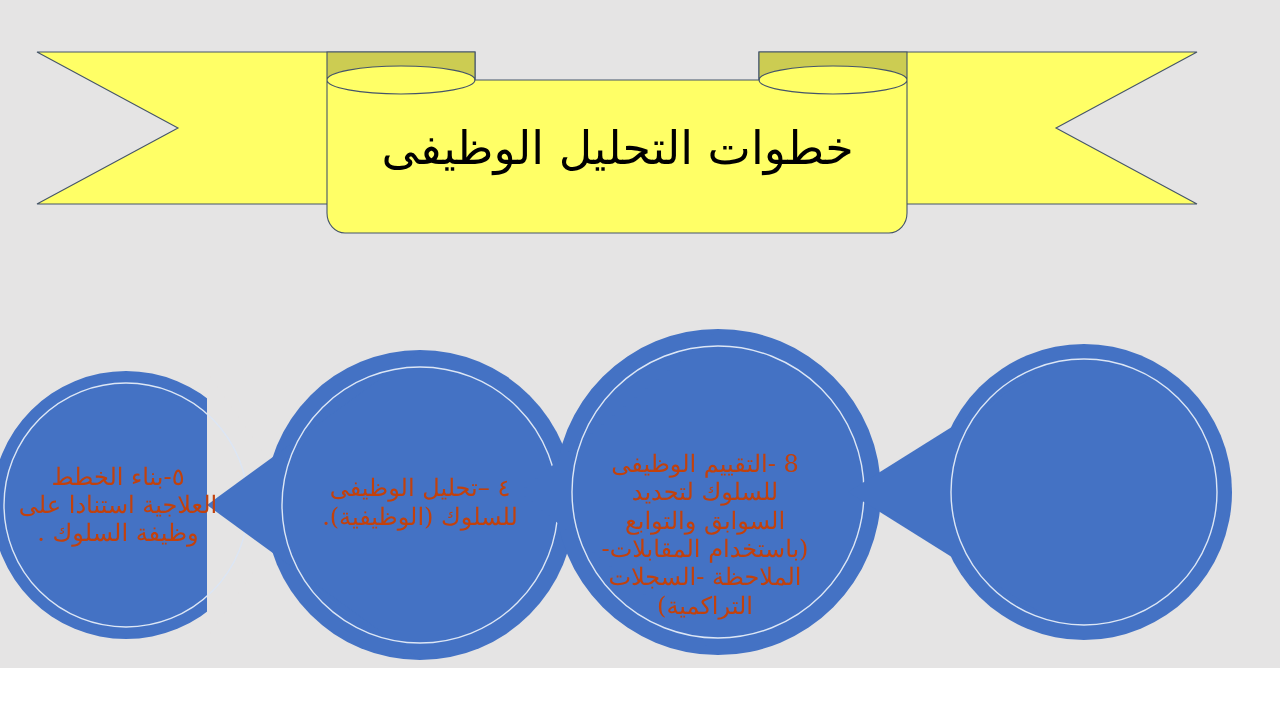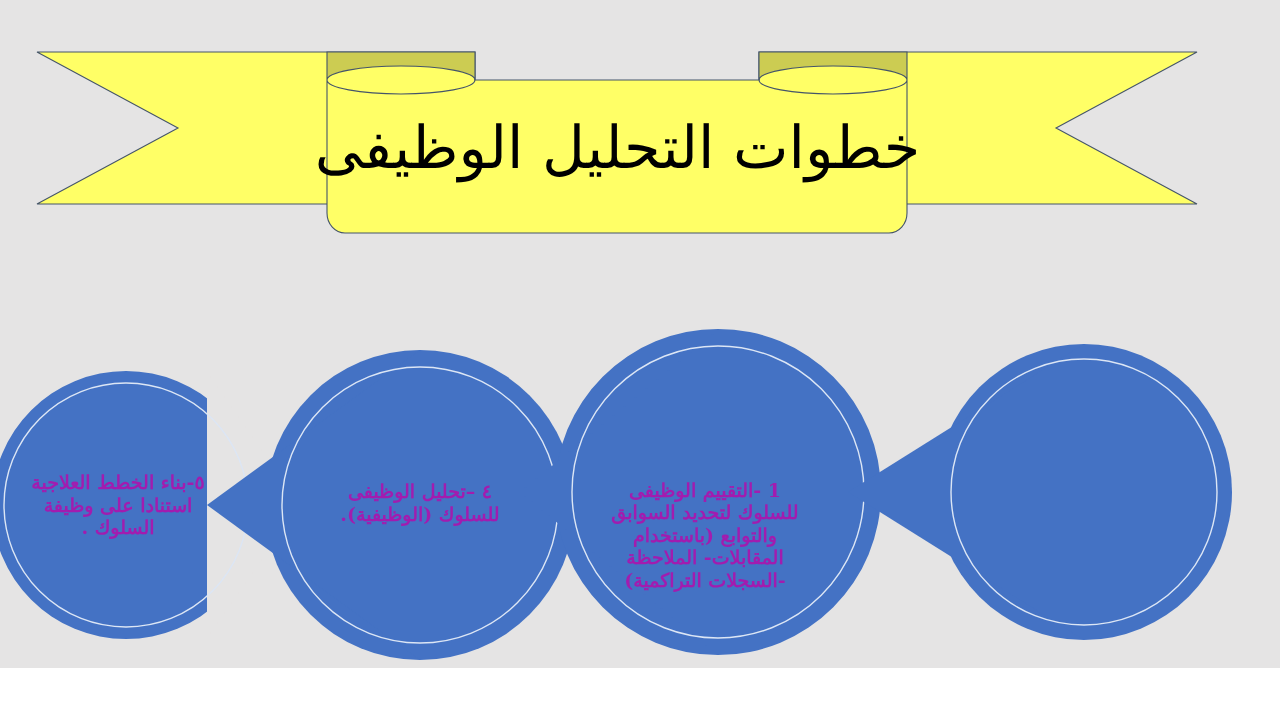--- a/index.html
+++ b/index.html
@@ -40,39 +40,38 @@
     position: absolute;
     left: 330px;
     top: 98px;
     width: 575px;
     height: 100px;
     display: flex;
     align-items: center;
     justify-content: center;
     direction: rtl;
     font-family: "DejaVu Serif", "Liberation Serif", serif;
-    font-size: 59px;
+    font-size: 46px;
     line-height: 1.15;
     color: #000000;
     white-space: nowrap;
     letter-spacing: 0px;
   }
   
   .step-label {
     position: absolute;
     direction: rtl;
     text-align: center;
-    color: #a21caf;
+    color: #c2410c;
     font-family: "DejaVu Serif", "Liberation Serif", serif;
-    font-size: 19px;
+    font-size: 24px;
     line-height: 1.18;
     display: flex;
     align-items: center;
     justify-content: center;
-    font-weight: bold;
   }
   #step-label-1 { left: 996px; top: 440px; width: 200px; height: 130px; }
   #step-label-2 { left: 596px; top: 430px; width: 218px; height: 210px; }
   #step-label-4 { left: 320px; top: 450px; width: 200px; height: 105px; }
   #step-label-5 { left: 18px;  top: 440px; width: 200px; height: 130px; }
 </style>
 </head>
 <body>
 
 <div id="slide">
@@ -139,20 +138,20 @@
                  Z" fill="#4472c4"></path>
         <polygon points="1084,344 1084,640 848,492" fill="#4472c4"></polygon>
         <circle cx="1084" cy="492" r="133" fill="none" stroke="#dce6f5" stroke-width="1.4"></circle>
       </g>
 
     </svg>
 
     <div id="title-text">خطوات التحليل الوظيفى</div>
 
 
-    <div class="step-label" id="step-label-2">1 -التقييم الوظيفى للسلوك لتحديد السوابق والتوابع (باستخدام المقابلات- الملاحظة -السجلات التراكمية)</div>
+    <div class="step-label" id="step-label-2">8 -التقييم الوظيفى للسلوك لتحديد السوابق والتوابع (باستخدام المقابلات- الملاحظة -السجلات التراكمية)</div>
 
     <div class="step-label" id="step-label-4">٤ –تحليل الوظيفى للسلوك (الوظيفية).</div>
 
     <div class="step-label" id="step-label-5">٥-بناء الخطط العلاجية استنادا على وظيفة السلوك .</div>
 
   </div>
 </div>
 
 </body></html>

